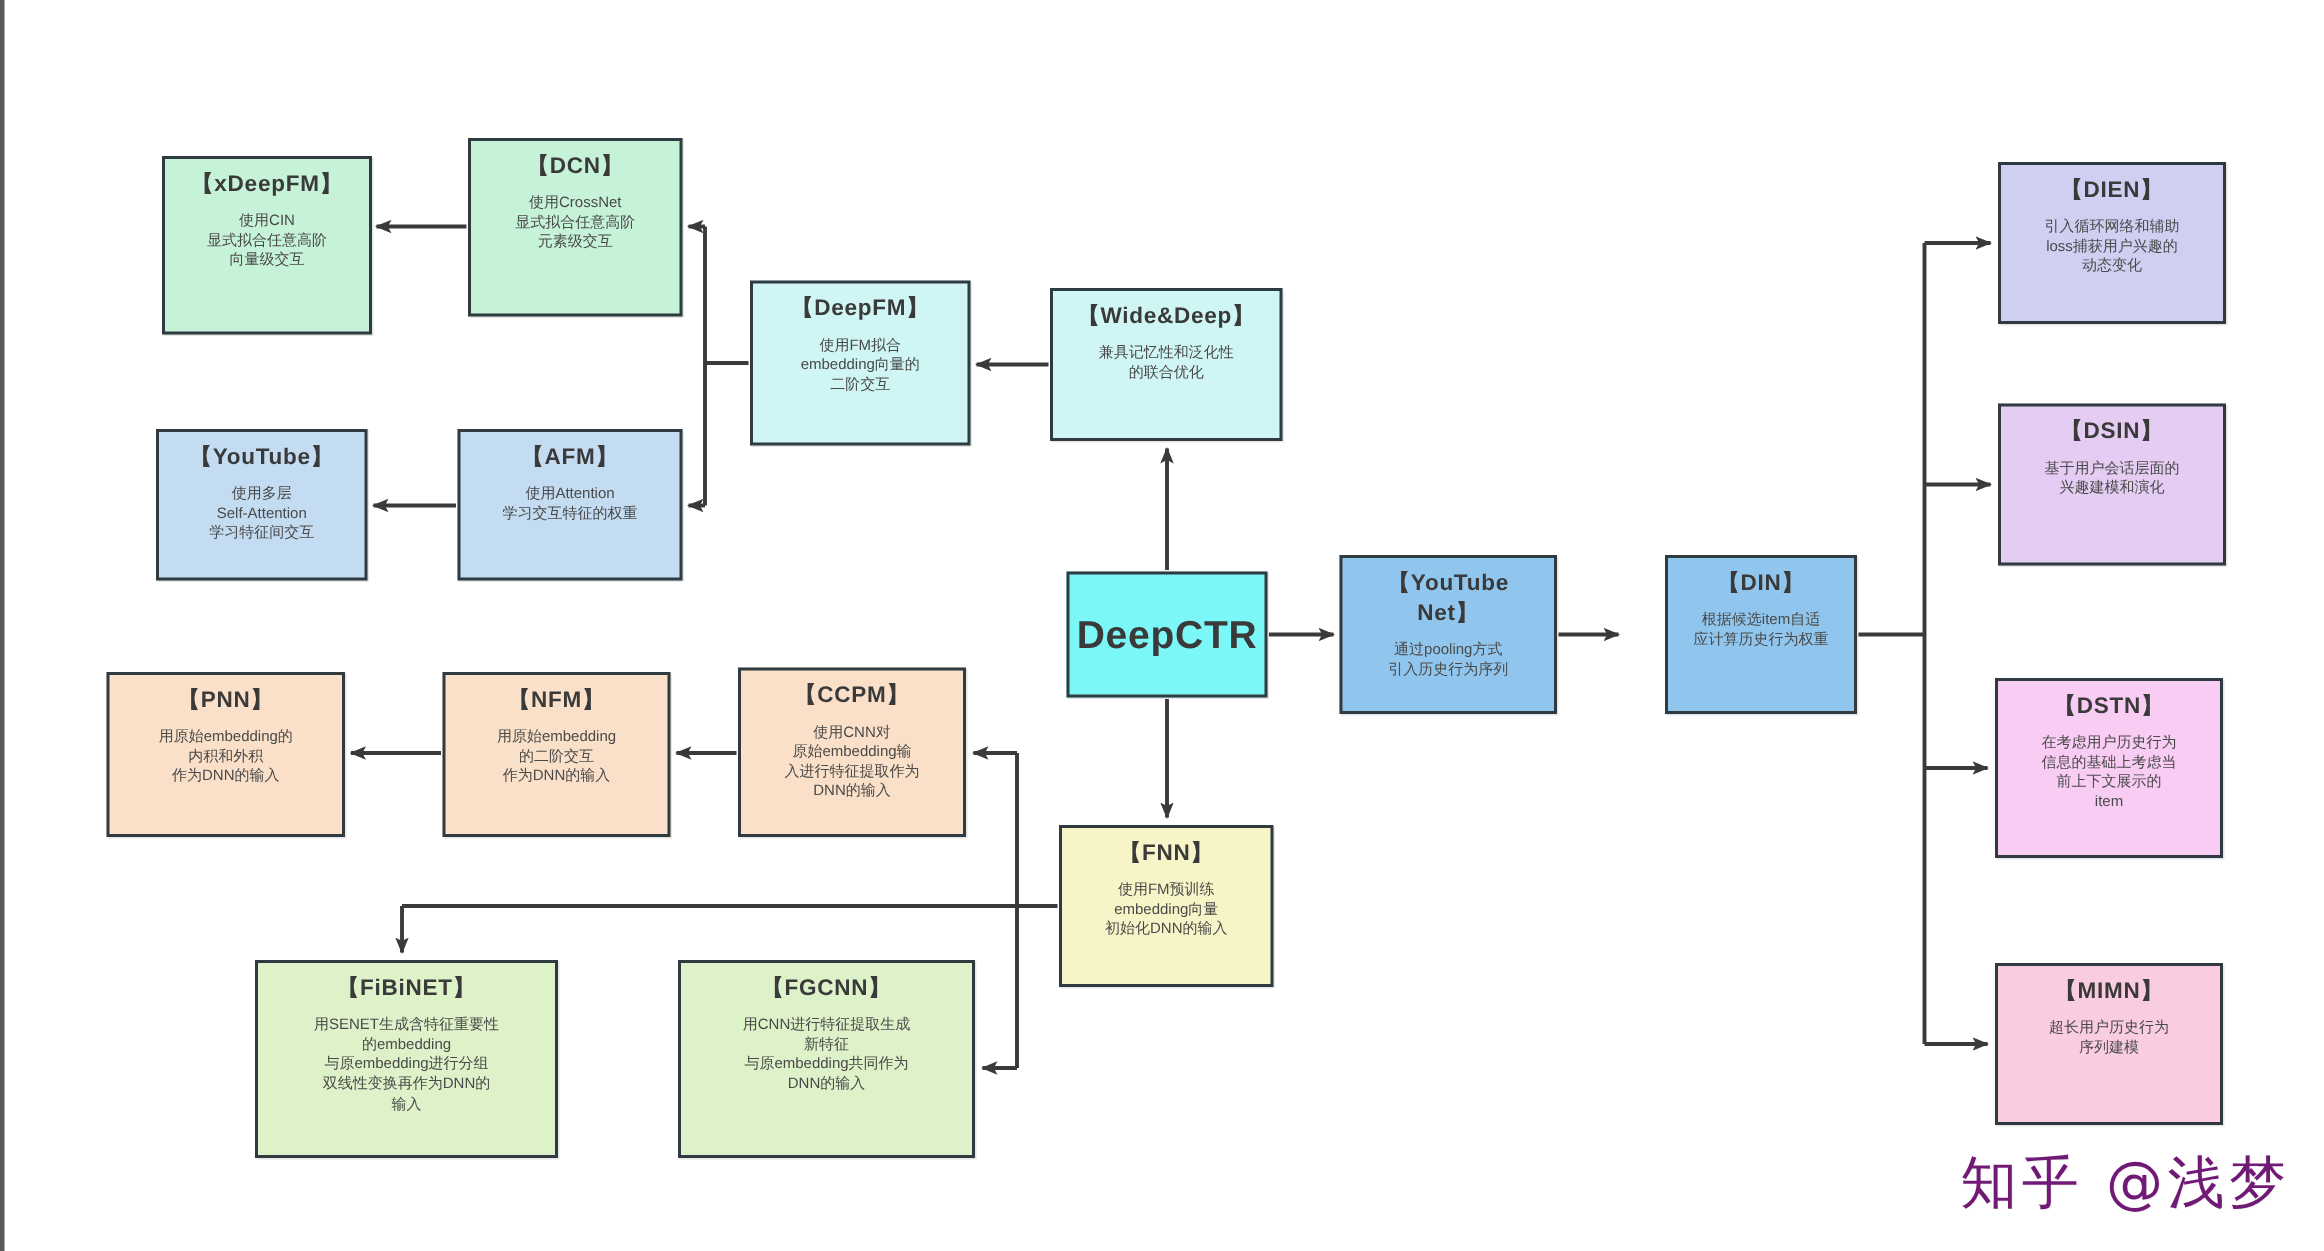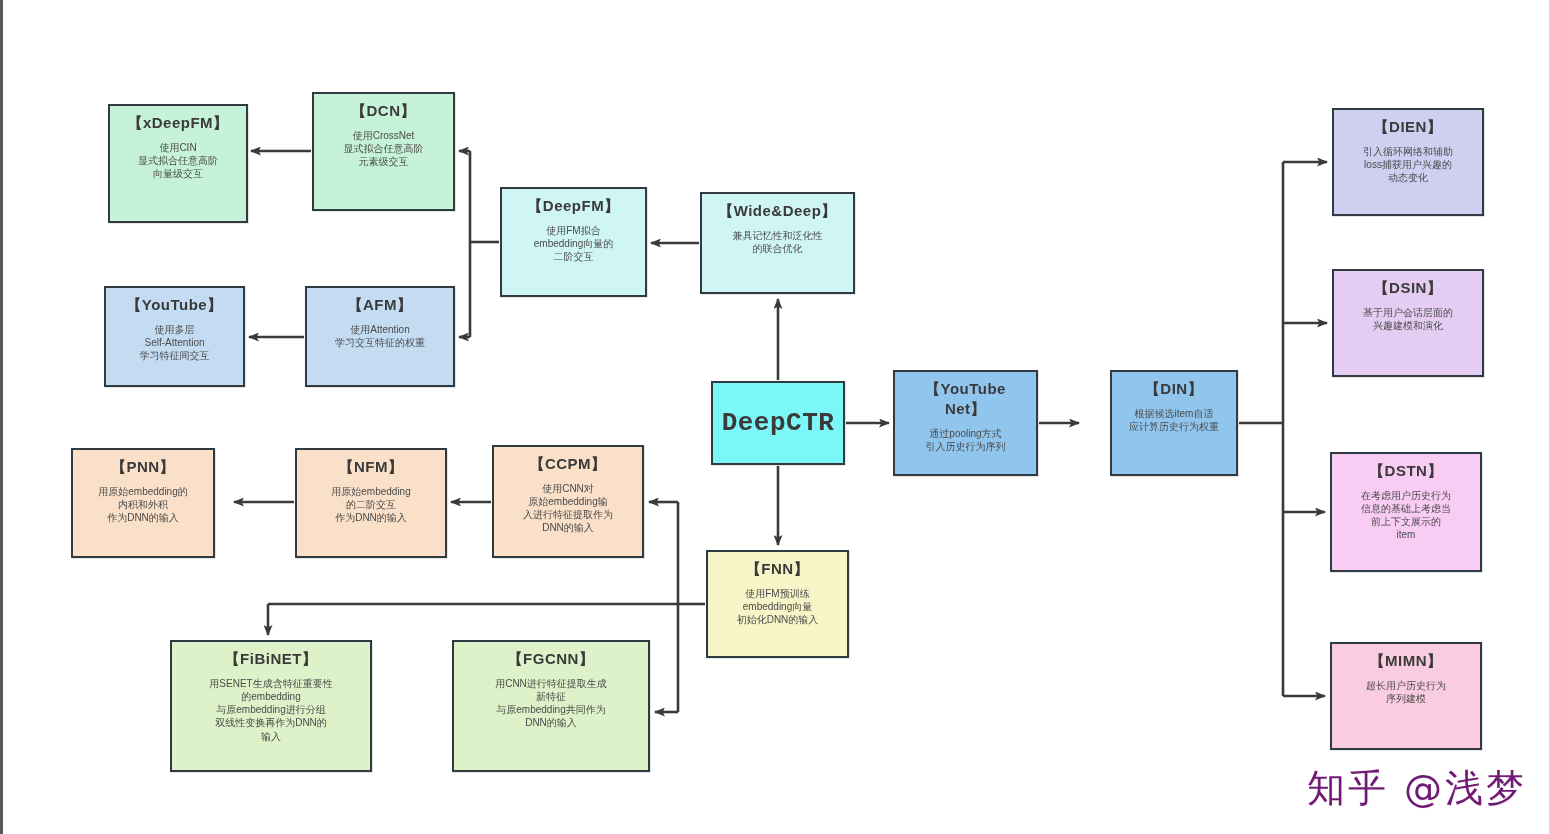--- a/index.html
+++ b/index.html
@@ -140,35 +140,35 @@
         <div class="ttl">【YouTube】</div>
         <div class="dsc">使用多层
 Self-Attention
 学习特征间交互</div>
       </div>
       <div class="node" style="left: 305px; top: 286px; width: 150px; height: 101px; background: rgb(195, 220, 242);">
         <div class="ttl">【AFM】</div>
         <div class="dsc">使用Attention
 学习交互特征的权重</div>
       </div>
-      <div class="node big" style="left: 711px; top: 381px; width: 134px; height: 84px; background: rgb(124, 247, 247); font-family: Liberation Mono, monospace;">
+      <div class="node big" style="left: 711px; top: 381px; width: 134px; height: 84px; background: rgb(124, 247, 247);">
         <div class="ttl">DeepCTR</div>
       </div>
       <div class="node" style="left: 893px; top: 370px; width: 145px; height: 106px; background: rgb(144, 198, 238);">
         <div class="ttl">【YouTube
 Net】</div>
         <div class="dsc">通过pooling方式
 引入历史行为序列</div>
       </div>
       <div class="node" style="left: 1110px; top: 370px; width: 128px; height: 106px; background: rgb(144, 198, 238);">
         <div class="ttl">【DIN】</div>
         <div class="dsc">根据候选item自适
 应计算历史行为权重</div>
       </div>
-      <div class="node" style="left: 71px; top: 448px; width: 144px; height: 110px; background: rgb(250, 224, 200);">
+      <div class="node" style="left: 71px; top: 448px; width: 159px; height: 110px; background: rgb(250, 224, 200);">
         <div class="ttl">【PNN】</div>
         <div class="dsc">用原始embedding的
 内积和外积
 作为DNN的输入</div>
       </div>
       <div class="node" style="left: 295px; top: 448px; width: 152px; height: 110px; background: rgb(250, 224, 200);">
         <div class="ttl">【NFM】</div>
         <div class="dsc">用原始embedding
 的二阶交互
 作为DNN的输入</div>

